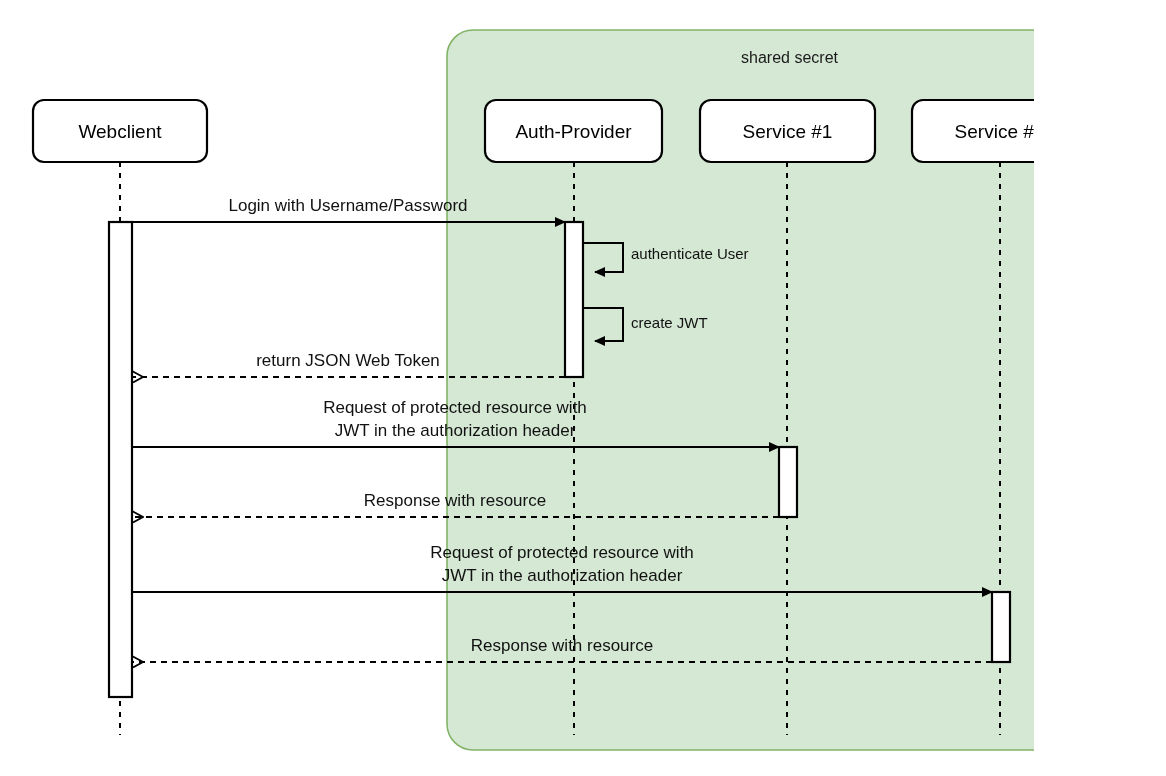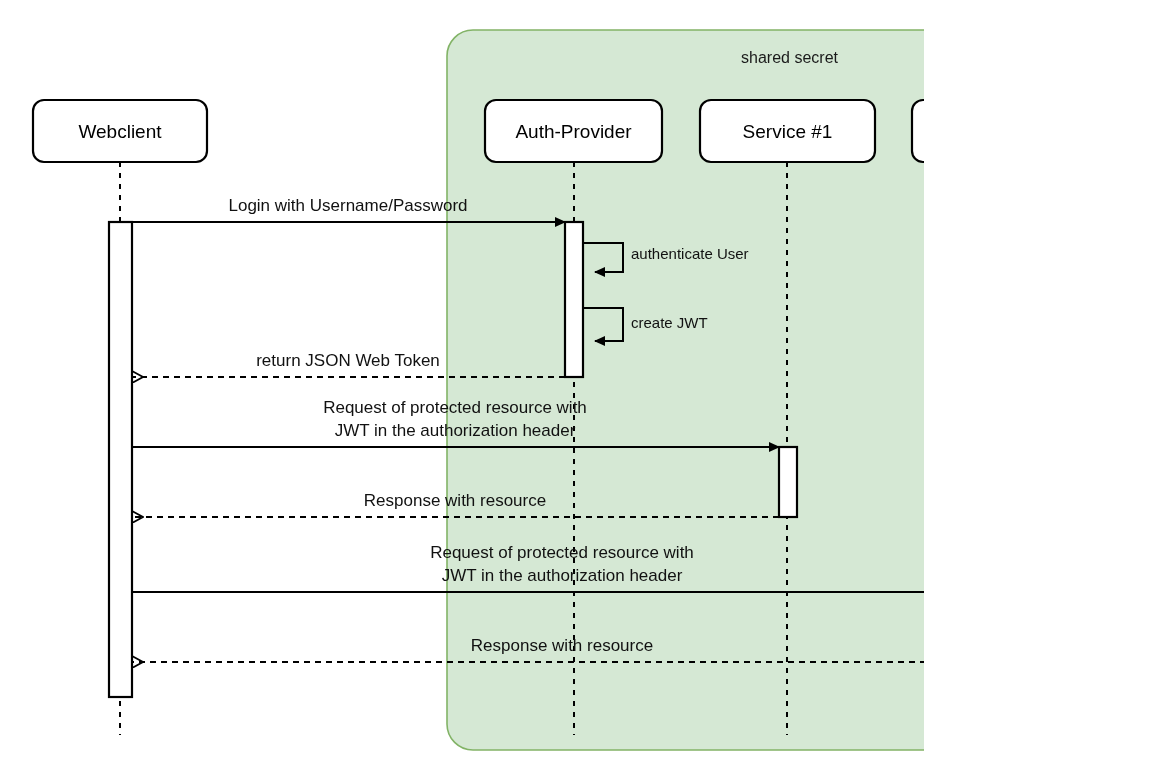--- a/index.html
+++ b/index.html
@@ -5,21 +5,21 @@
   html, body {
     margin: 0;
     padding: 0;
     background: #ffffff;
   }
   body {
     font-family: "Liberation Sans", sans-serif;
   }
   #diagram-root {
     position: relative;
-    width: 924px;
+    width: 1034px;
     height: 776px;
     background: #ffffff;
     overflow: hidden;
   }
   #diagram-svg {
     position: absolute;
     left: 0;
     top: 0;
   }
   .lifeline-label {

